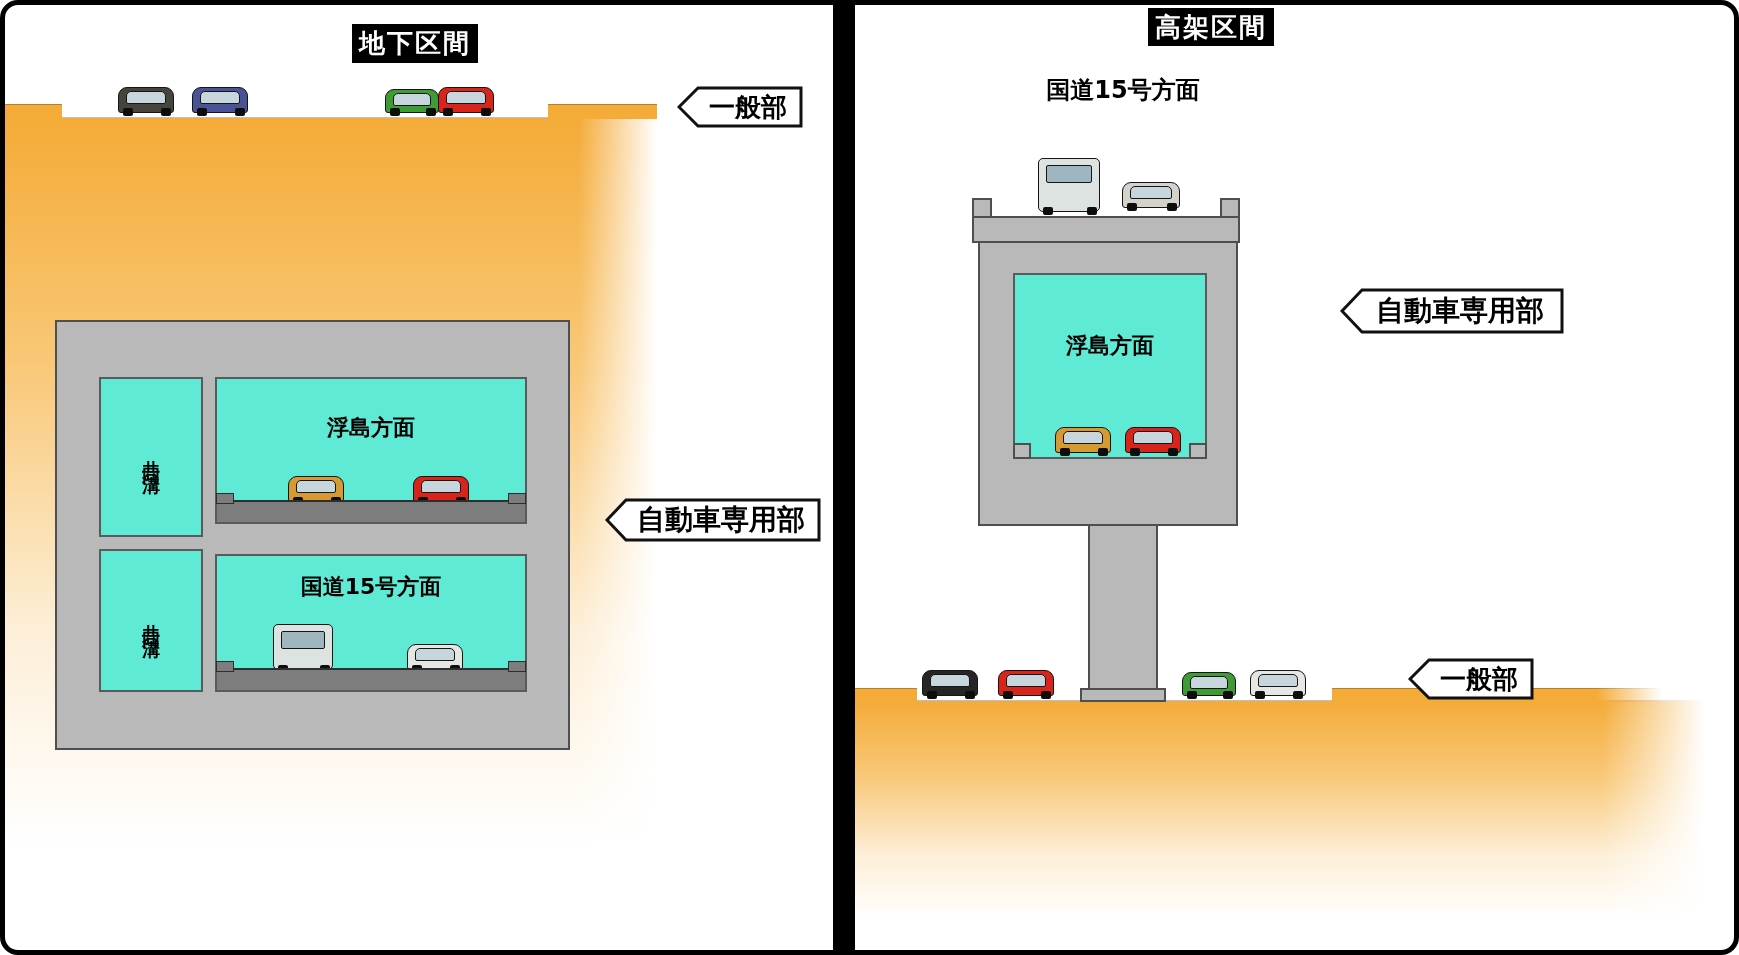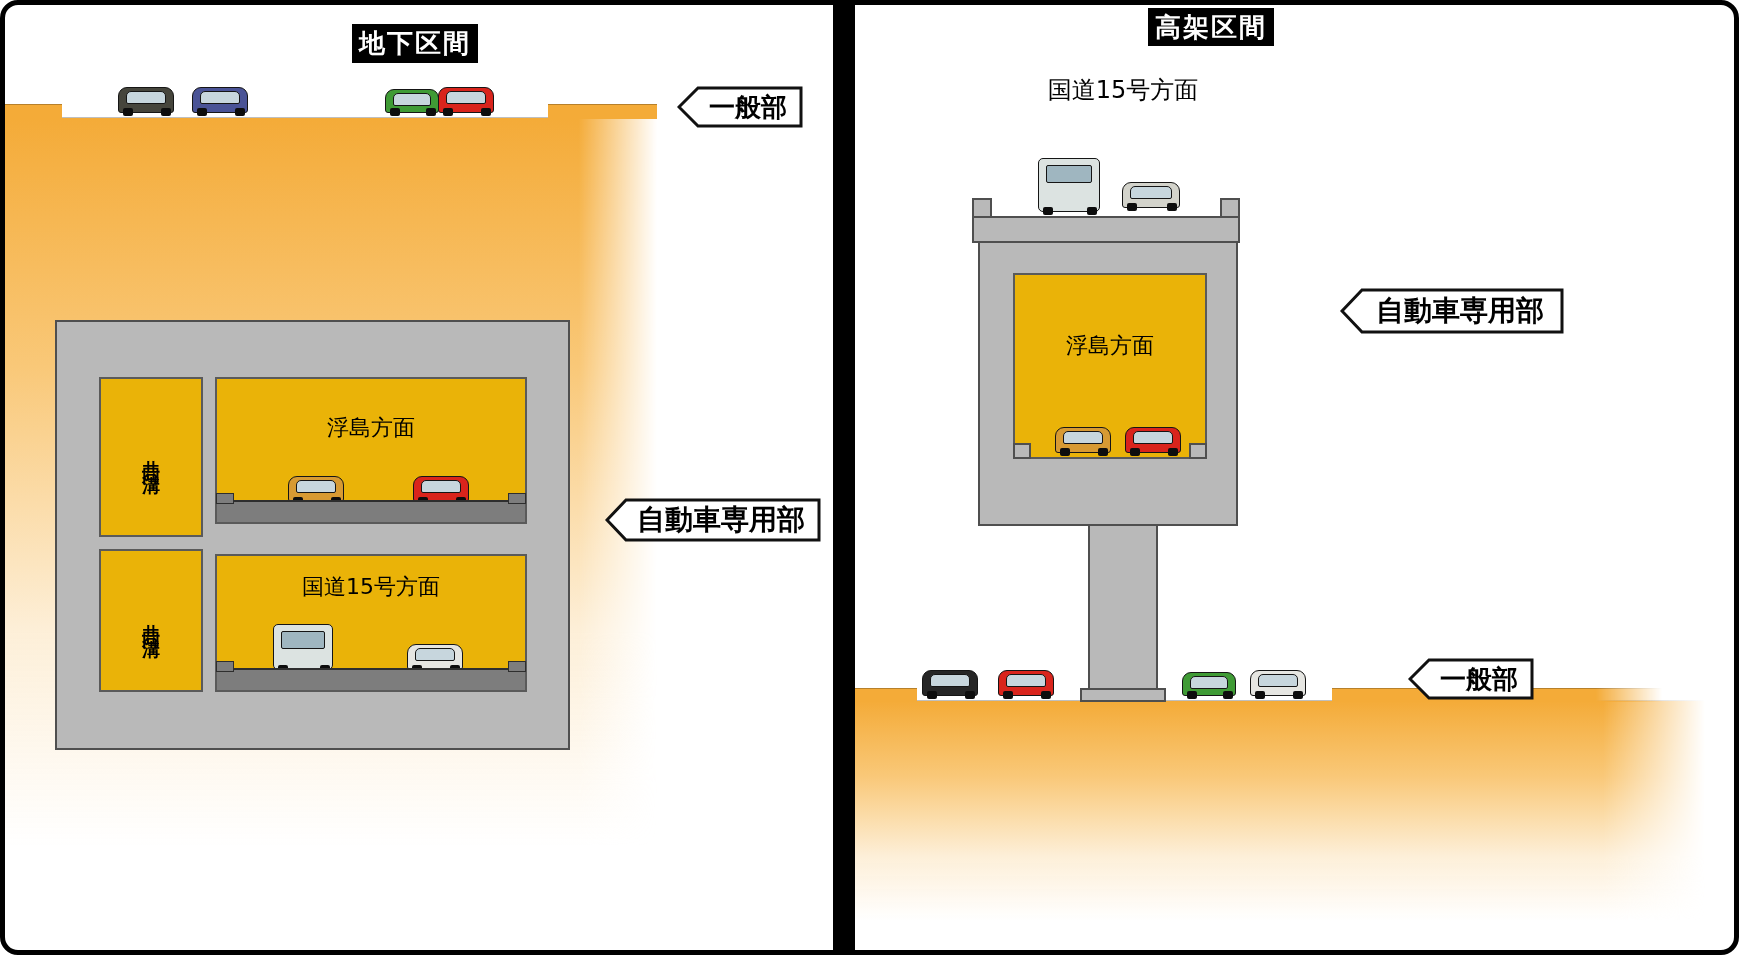--- a/index.html
+++ b/index.html
@@ -20,21 +20,21 @@
     background:var(--title_bg,#000);
     color:#fff;
     font-weight:bold;
     font-size:26px;
     display:flex;align-items:center;justify-content:center;
     letter-spacing:2px;
   }
   
   .road-label{
     position:absolute;
-    color:#000;font-weight:normal;
+    color:#000;font-weight:bold;
     display:flex;align-items:center;justify-content:center;
     white-space:nowrap;
     text-align:center;
   }
   
   .ground{
     position:absolute;
     background:linear-gradient(180deg,
       var(--ground_top,#F4AB38) 0%,
       var(--ground_mid,#F9C878) 30%,
@@ -55,21 +55,21 @@
   }
   
   .concrete{
     position:absolute;
     background:var(--structure,#B9B9B9);
     border:2px solid var(--structure_border,#4F4F4F);
     box-sizing:border-box;
   }
   .cell{
     position:absolute;
-    background:#eab308;
+    background:#5eead4;
     border:2px solid #5a5a5a;
     box-sizing:border-box;
   }
   .deck{
     position:absolute;left:0;right:0;bottom:0;height:20px;
     background:var(--road,#7D7D7D);
     border-top:2px solid #2e2e2e;
   }
   .curb{
     position:absolute;bottom:18px;width:16px;height:9px;

